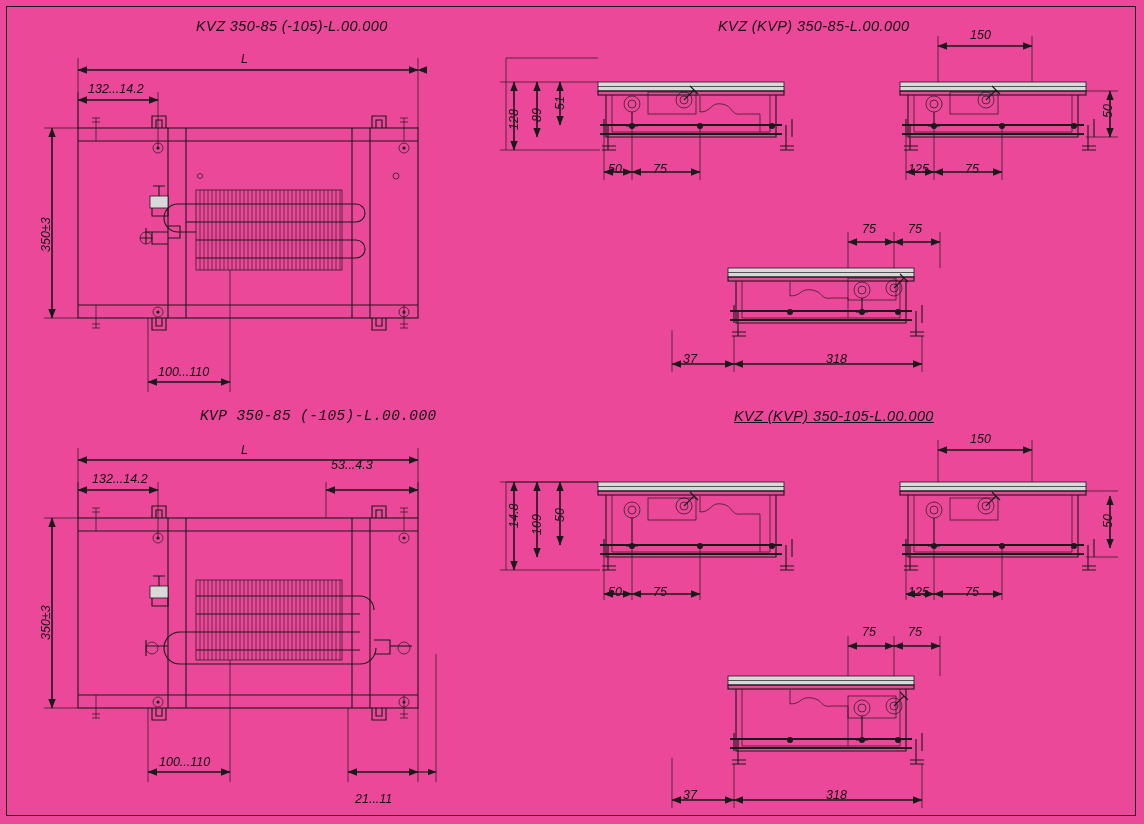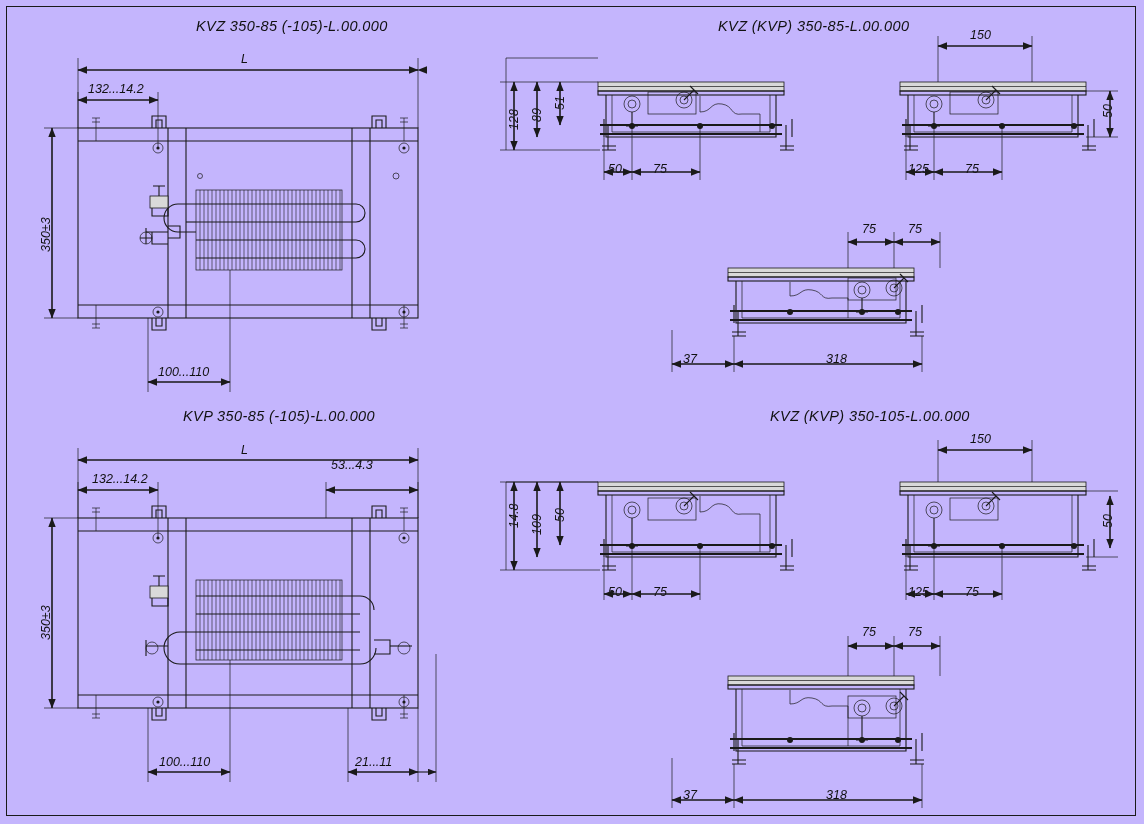--- a/index.html
+++ b/index.html
@@ -1,51 +1,51 @@
 <!DOCTYPE html>
 <html><head>
 <meta charset="utf-8">
 <style>
   html,body{margin:0;padding:0;background:#ffffff;}
   body{font-family:"Liberation Sans",sans-serif;}
-  #sheet{position:relative;width:1144px;height:824px;background:#c4b5fd;overflow:hidden;}
+  #sheet{position:relative;width:1144px;height:824px;background:#ec4899;overflow:hidden;}
   .frame{position:absolute;left:6px;top:6px;width:1130px;height:810px;border:1.5px solid #1a1a1a;box-sizing:border-box;}
   .title{position:absolute;font-style:italic;font-size:14.5px;color:#111;letter-spacing:.4px;white-space:nowrap;}
   .dim{position:absolute;font-style:italic;font-size:12.5px;color:#111;white-space:nowrap;}
   .dim.vert{transform-origin:left top;}
   svg{position:absolute;left:0;top:0;width:1144px;height:824px;overflow:visible;pointer-events:none;}
   .ln{stroke:#1a1a1a;stroke-width:1.1;fill:none;}
   .lnt{stroke:#1a1a1a;stroke-width:0.7;fill:none;}
   .lnh{stroke:#1a1a1a;stroke-width:0.6;fill:none;}
   .thick{stroke:#1a1a1a;stroke-width:2.0;fill:none;}
   .fillg{fill:#d9d9d9;stroke:#1a1a1a;stroke-width:0.8;}
   .fillk{fill:#1a1a1a;stroke:none;}
 </style>
 </head>
 <body>
 
 <div id="sheet">
   <div class="frame"></div>
 
   <div class="title" style="left:196px;top:18px;">KVZ 350-85 (-105)-L.00.000</div>
   <div class="title" style="left:718px;top:18px;text-align:center;">KVZ (KVP) 350-85-L.00.000</div>
-  <div class="title" style="left:183px;top:408px;">KVP 350-85 (-105)-L.00.000</div>
-  <div class="title" style="left:770px;top:408px;">KVZ (KVP) 350-105-L.00.000</div>
+  <div class="title" style="left:200px;top:408px;font-family:Liberation Mono, monospace;">KVP 350-85 (-105)-L.00.000</div>
+  <div class="title" style="left:734px;top:408px;text-decoration:underline;">KVZ (KVP) 350-105-L.00.000</div>
 
   <div class="dim" style="left:241px;top:52px;">L</div>
   <div class="dim" style="left:88px;top:82px;">132...14.2</div>
   <div class="dim vert" style="left:39px;top:252px;transform:rotate(-90deg);">350±3</div>
   <div class="dim" style="left:158px;top:365px;">100...110</div>
 
   <div class="dim" style="left:241px;top:443px;">L</div>
   <div class="dim" style="left:92px;top:472px;">132...14.2</div>
   <div class="dim" style="left:331px;top:458px;">53...4.3</div>
   <div class="dim vert" style="left:39px;top:640px;transform:rotate(-90deg);">350±3</div>
   <div class="dim" style="left:159px;top:755px;">100...110</div>
-  <div class="dim" style="left:355px;top:755px;">21...11</div>
+  <div class="dim" style="left:355px;top:792px;">21...11</div>
 
   <div class="dim vert" style="left:507px;top:130px;transform:rotate(-90deg);">128</div>
   <div class="dim vert" style="left:530px;top:122px;transform:rotate(-90deg);">89</div>
   <div class="dim vert" style="left:553px;top:110px;transform:rotate(-90deg);">51</div>
   <div class="dim" style="left:608px;top:162px;">50</div>
   <div class="dim" style="left:653px;top:162px;">75</div>
 
   <div class="dim" style="left:970px;top:28px;">150</div>
   <div class="dim vert" style="left:1101px;top:118px;transform:rotate(-90deg);">50</div>
   <div class="dim" style="left:908px;top:162px;">125</div>

